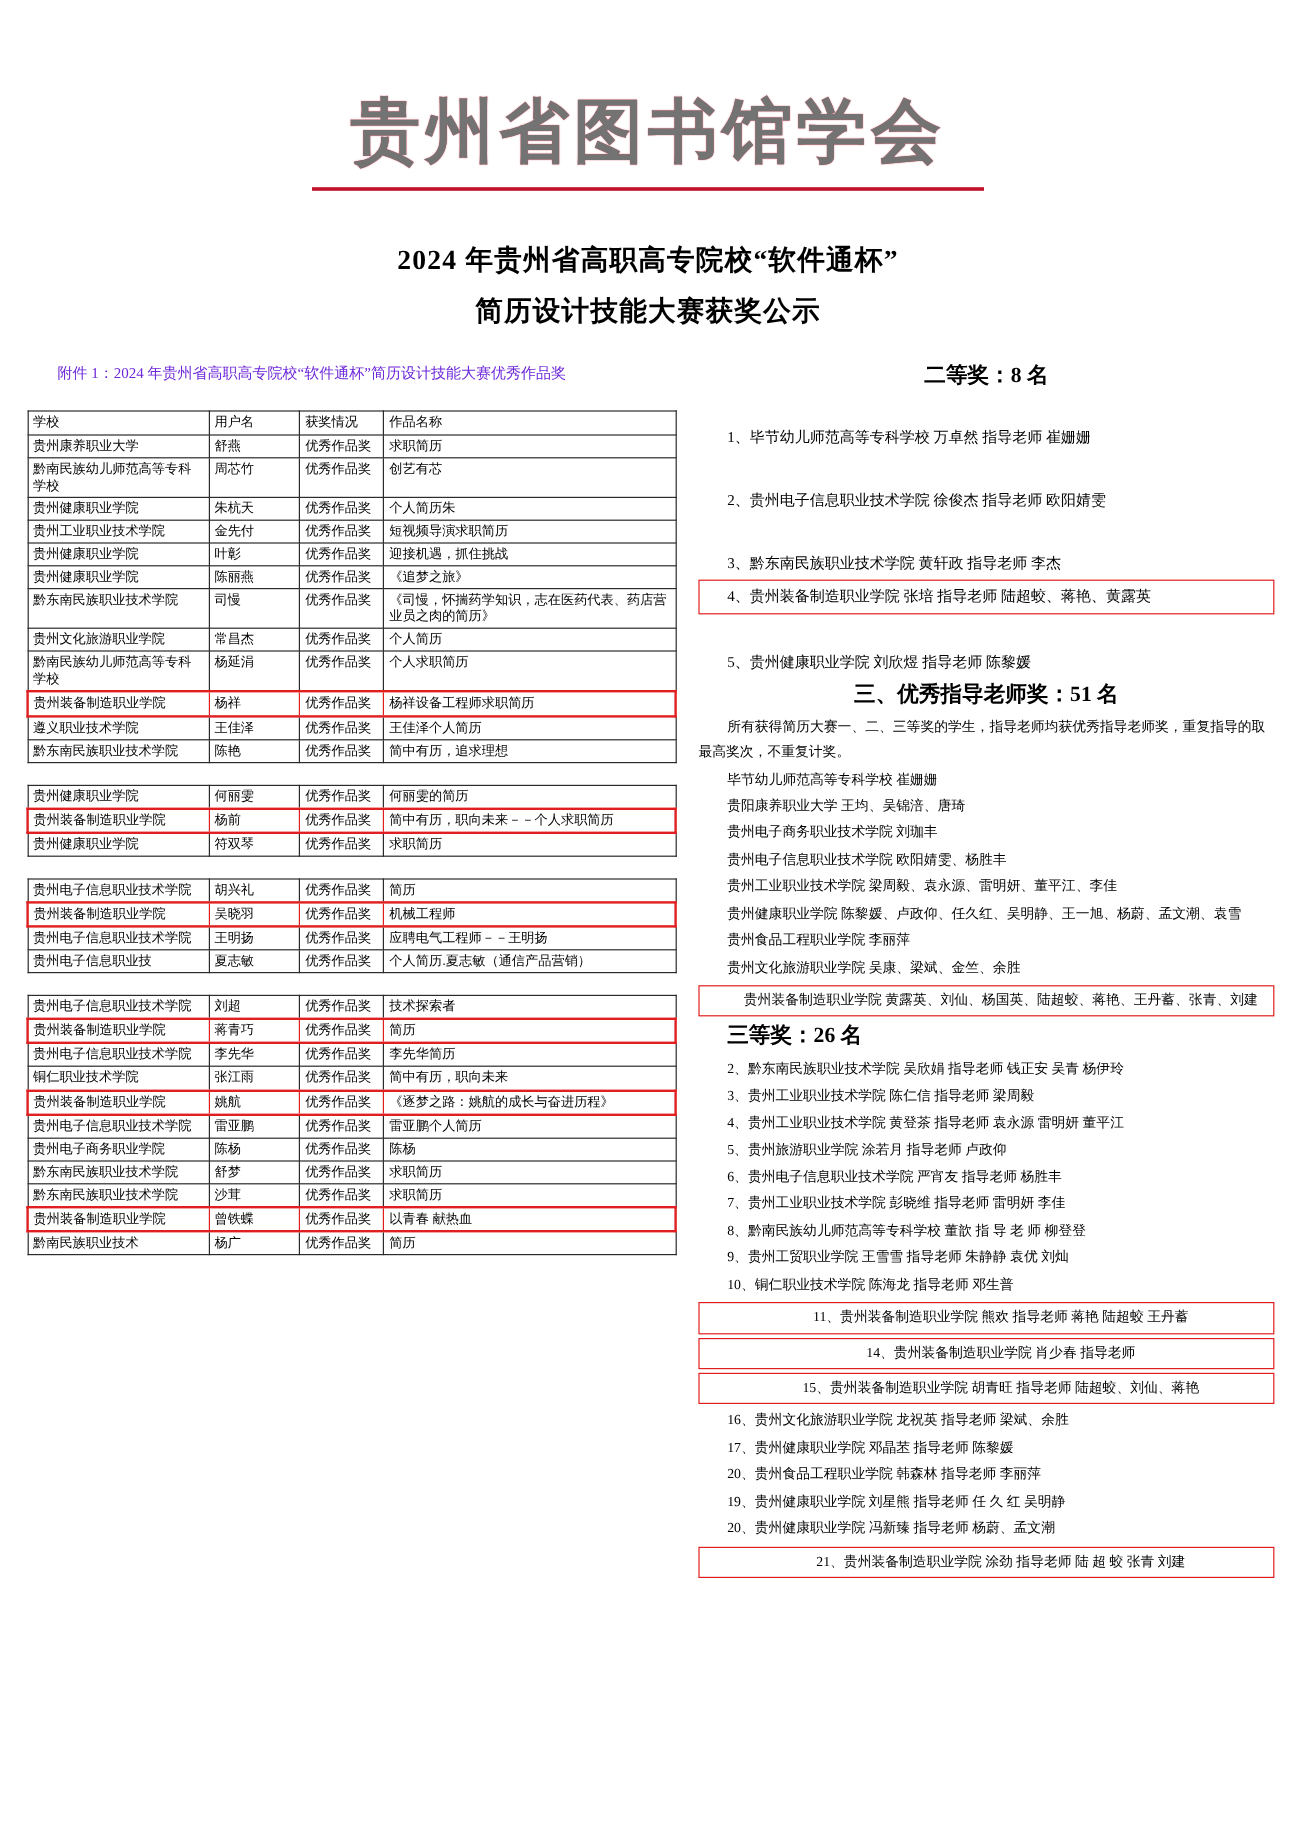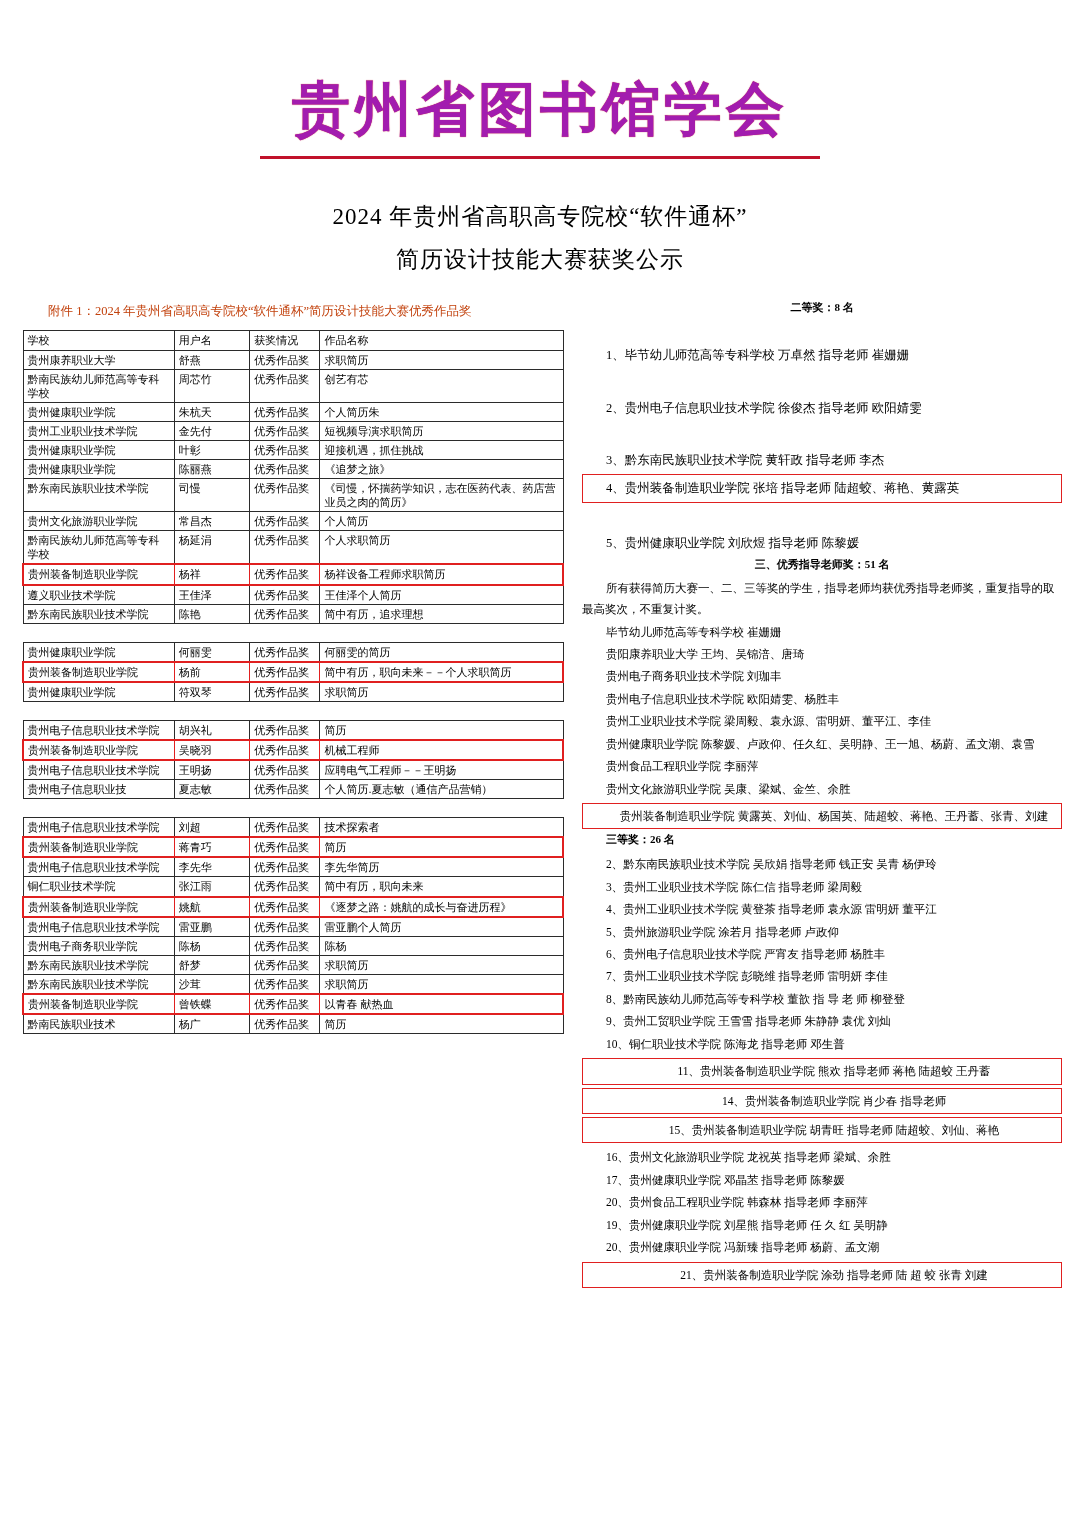--- a/index.html
+++ b/index.html
@@ -11,61 +11,61 @@
     font-family: "Liberation Sans", sans-serif;
     color: #000;
     position: relative;
     overflow: hidden;
   }
   .page { width: 1080px; height: 1527px; position: relative; padding: 0; }
 
   
   .org-title {
     text-align: center;
-    color: #a21caf;
+    color: #737373;
     font-family: "Liberation Serif", serif;
     font-weight: bold;
     font-size: 58px;
     letter-spacing: 4px;
     margin-top: 78px;
     line-height: 1.1;
     text-shadow: 0 0 1px #c1122a;
   }
   .org-rule {
     width: 560px;
     height: 3px;
     background: #c1122a;
     margin: 14px auto 0 auto;
   }
   .doc-title {
     text-align: center;
     font-family: "Liberation Serif", serif;
-    font-weight: normal;
+    font-weight: bold;
     font-size: 23px;
     letter-spacing: 1px;
     margin-top: 36px;
     line-height: 1.9;
   }
 
   
   .cols {
     display: flex;
     margin-top: 16px;
     padding: 0 18px 0 22px;
     gap: 18px;
   }
   .col-left { width: 542px; }
   .col-right { width: 480px; }
 
   .appendix {
     font-size: 12.5px;
     line-height: 2.1;
     text-indent: 26px;
-    color: #c2410c;
-    margin-bottom: 6px;
+    color: #6d28d9;
+    margin-bottom: 18px;
     font-family: "Liberation Serif", serif;
   }
 
   
   table.awards {
     border-collapse: collapse;
     width: 100%;
     font-size: 11px;
     margin-bottom: 18px;
     table-layout: fixed;
@@ -84,21 +84,21 @@
   table.awards col.c3 { width: 13%; }
   table.awards col.c4 { width: 45%; }
 
   tr.hl td { border-color: #e02020 !important; }
   tr.hl td:first-child { border-left: 2px solid #e02020; }
   tr.hl td:last-child { border-right: 2px solid #e02020; }
   tr.hl td { border-top: 2px solid #e02020; border-bottom: 2px solid #e02020; }
 
   
   .sec-head {
-    font-size: 11px;
+    font-size: 18px;
     font-weight: bold;
     text-align: center;
     margin: 2px 0 6px 0;
     font-family: "Liberation Serif", serif;
   }
   .sec-head.left { text-align: left; text-indent: 24px; }
   .r-item {
     font-size: 12.5px;
     line-height: 1.95;
     text-indent: 24px;

